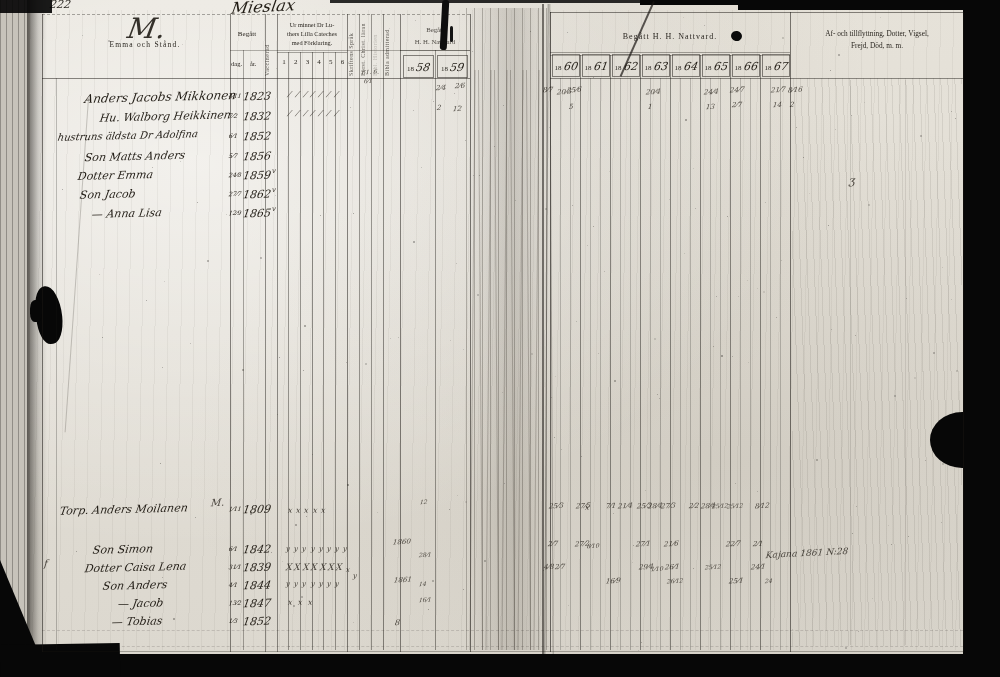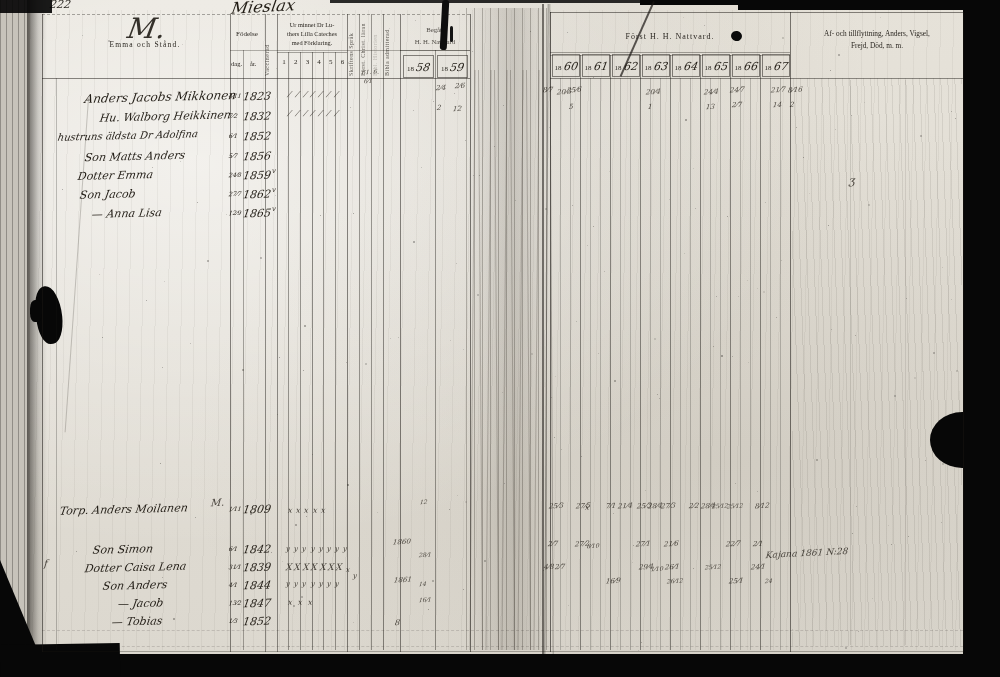--- a/index.html
+++ b/index.html
@@ -41,36 +41,36 @@
               background:repeating-linear-gradient(90deg, rgba(45,42,38,.35) 0 1px, rgba(0,0,0,0) 1px 6px), #c7c3ba;"></div>
   <div class="abs" style="left:27px;top:0;width:20px;height:660px;
               background:linear-gradient(90deg, rgba(35,32,28,.65), rgba(35,32,28,.18) 55%, rgba(35,32,28,0));"></div>
 
   <div class="abs hand" style="left:50px;top:-2px;font-size:11px;color:#2b2823;transform:skewX(-8deg);">222</div>
   <div class="abs hand" style="left:232px;top:-3px;font-size:16px;transform:skewX(-12deg) rotate(-3deg);">Mieslax</div>
 
   <div class="abs hand" style="left:128px;top:12px;font-size:28px;transform:skewX(-10deg);color:#34302a;">M.</div>
   <div class="abs print lbl" style="left:75px;top:40px;width:140px;font-size:7.5px;letter-spacing:1.2px;">Emma och Stånd.</div>
 
-  <div class="abs print lbl" style="left:228px;top:30px;width:38px;font-size:7px;">Födelse</div>
+  <div class="abs print lbl" style="left:228px;top:30px;width:38px;font-size:7px;">Begått</div>
   <div class="abs print" style="left:231px;top:60px;font-size:6.5px;">dag.</div>
   <div class="abs print" style="left:250px;top:60px;font-size:6.5px;">år.</div>
 
   <div class="abs print rot" style="left:264px;top:18px;height:58px;font-size:6px;letter-spacing:.5px;opacity:.75;">Vaccinerad</div>
 
   <div class="abs print lbl pre" style="left:277px;top:20px;width:70px;font-size:6.3px;line-height:1.45;">Ur minnet Dr Lu-
 thers Lilla Cateches
 med Förklaring.</div>
 
   <div class="abs print lbl pre" style="left:400px;top:24px;width:70px;font-size:6.8px;line-height:1.8;opacity:.8;">Begått
 H. H. Nattvard</div>
 
-  <div class="abs print lbl" style="left:560px;top:32px;width:220px;font-size:8px;letter-spacing:1px;">Först  H.  H.  Nattvard.</div>
-
-  <div class="abs print lbl pre" style="left:797px;top:28px;width:160px;font-size:7.3px;line-height:1.7;">Af- och tillflyttning, Anders, Vigsel,
+  <div class="abs print lbl" style="left:560px;top:32px;width:220px;font-size:8px;letter-spacing:1px;">Begått  H.  H.  Nattvard.</div>
+
+  <div class="abs print lbl pre" style="left:797px;top:28px;width:160px;font-size:7.3px;line-height:1.7;">Af- och tillflyttning, Dotter, Vigsel,
 Frejd, Död, m. m.</div>
 
   <div class="abs hand" style="left:766px;top:548px;font-size:9px;transform:skewX(-8deg) rotate(-3deg);opacity:.8;">Kajana 1861 N:28</div>
 
   <div class="abs black" style="left:330px;top:0;width:312px;height:3px;opacity:.85;"></div>
   <div class="abs black" style="left:640px;top:0;width:100px;height:5px;"></div>
   <div class="abs black" style="left:738px;top:0;width:262px;height:10px;"></div>
   <div class="abs black" style="left:963px;top:0;width:37px;height:677px;"></div>
   <div class="abs black" style="left:0;top:654px;width:1000px;height:23px;"></div>
   <div class="abs black" style="left:0;top:0;width:52px;height:13px;opacity:.92;"></div>

